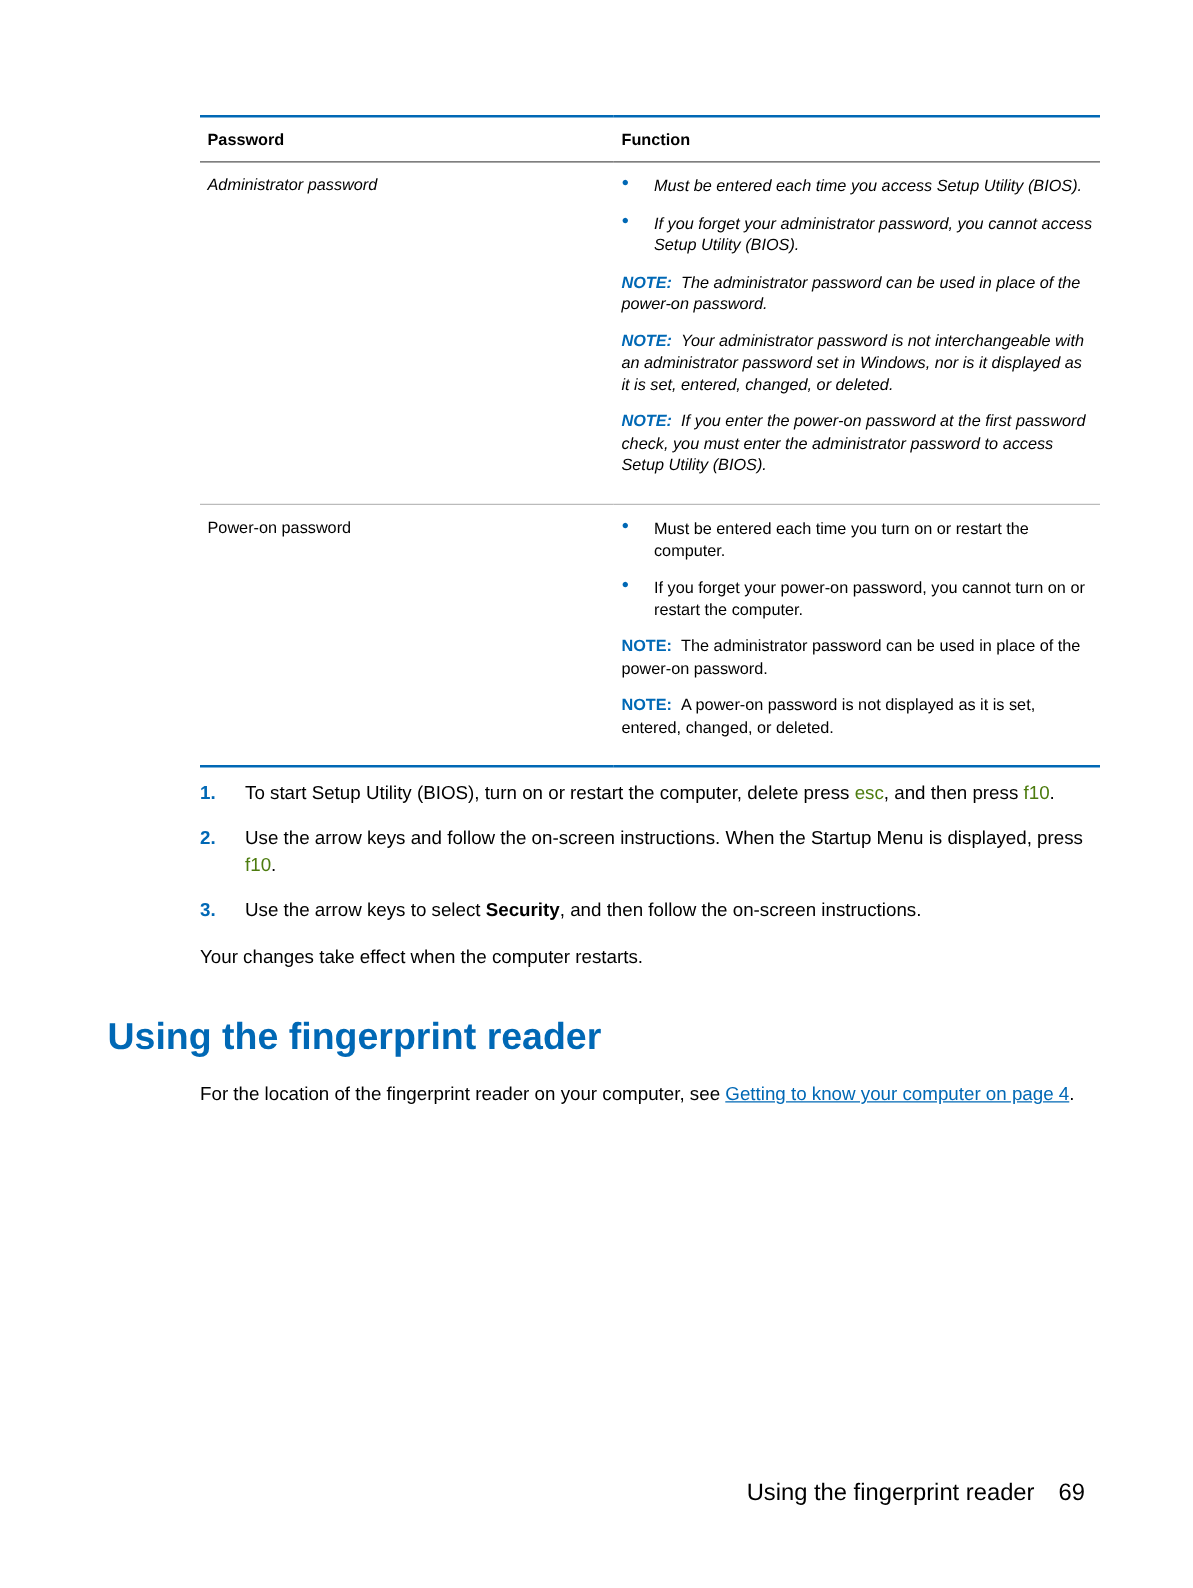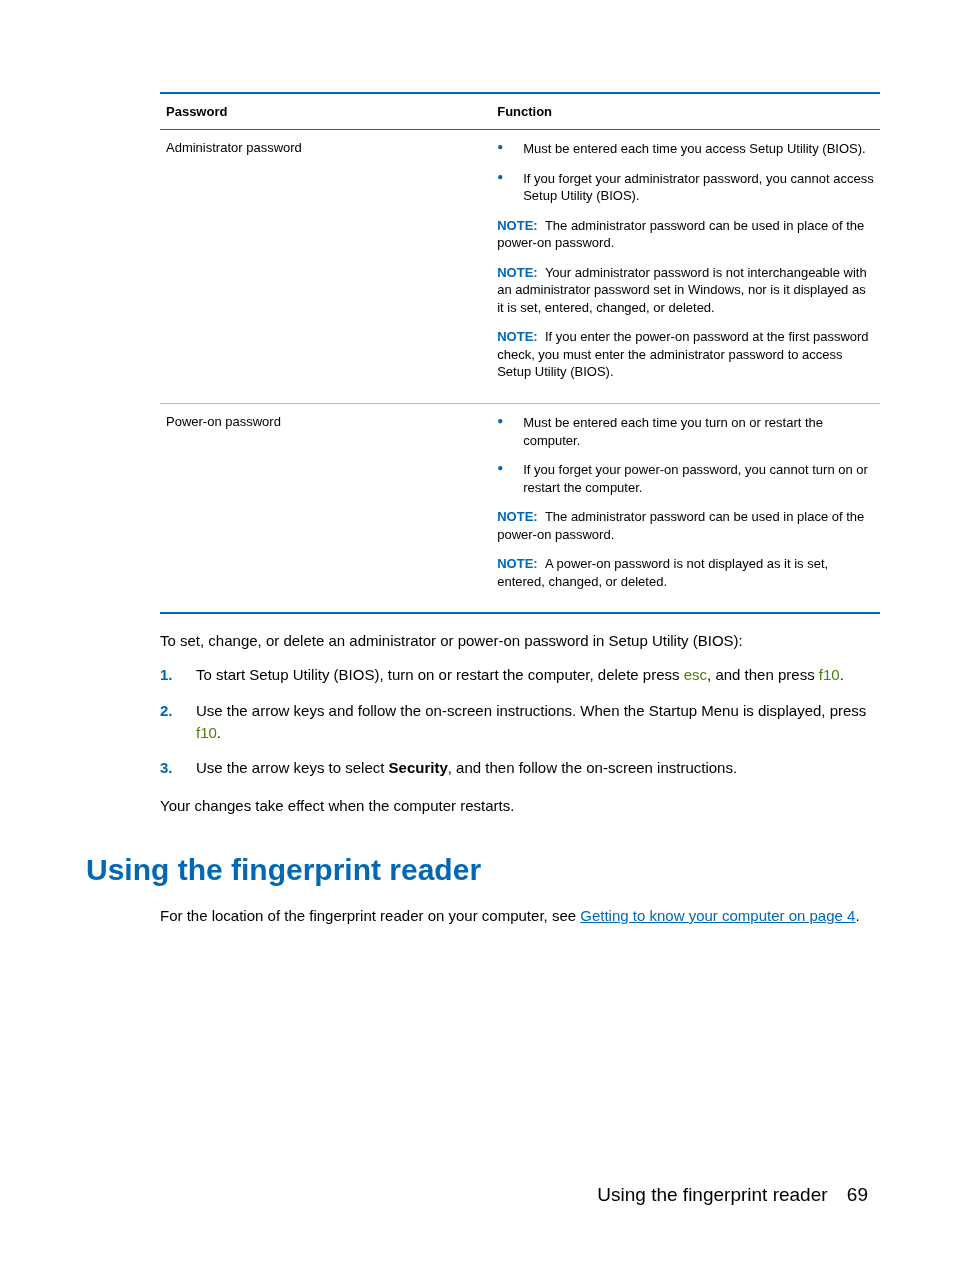--- a/index.html
+++ b/index.html
@@ -41,21 +41,21 @@
     font-weight: bold;
     padding: 10px 6px 10px 6px;
     border-bottom: 1px solid #555;
     vertical-align: top;
   }
   table.pw-table td {
     padding: 10px 6px 10px 6px;
     vertical-align: top;
     border-top: 1px solid #bbb;
   }
-  table.pw-table tbody tr:first-child td { border-top: none; }
+  table.pw-table tbody tr:first-child td { border-top: none; font-style: italic; }
   .col-pw { width: 46%; }
   .col-fn { width: 54%; }
   ul.bullets {
     list-style: none;
     padding: 0;
     margin: 0 0 8px 0;
   }
   ul.bullets li {
     position: relative;
     padding-left: 26px;
@@ -152,21 +152,20 @@
             <li>If you forget your power-on password, you cannot turn on or restart the computer.</li>
           </ul>
           <p class="note"><span class="note-label">NOTE:</span>&nbsp;&nbsp;<span>The administrator password can be used in place of the power-on password.</span></p>
           <p class="note"><span class="note-label">NOTE:</span>&nbsp;&nbsp;<span>A power-on password is not displayed as it is set, entered, changed, or deleted.</span></p>
         </td>
       </tr>
     </tbody>
   </table>
 
   <div class="body-text">
-    <p class="para">To set, change, or delete an administrator or power-on password in Setup Utility (BIOS):</p>
     <ol class="steps">
       <li>
         <span>To start Setup Utility (BIOS), turn on or restart the computer, delete press </span><span class="key">esc</span><span>, and then press </span><span class="key">f10</span><span>.</span>
       </li>
       <li>
         <span>Use the arrow keys and follow the on-screen instructions. When the Startup Menu is displayed, press </span><span class="key">f10</span><span>.</span>
       </li>
       <li>
         <span>Use the arrow keys to select </span><span class="bolded">Security</span><span>, and then follow the on-screen instructions.</span>
       </li>

